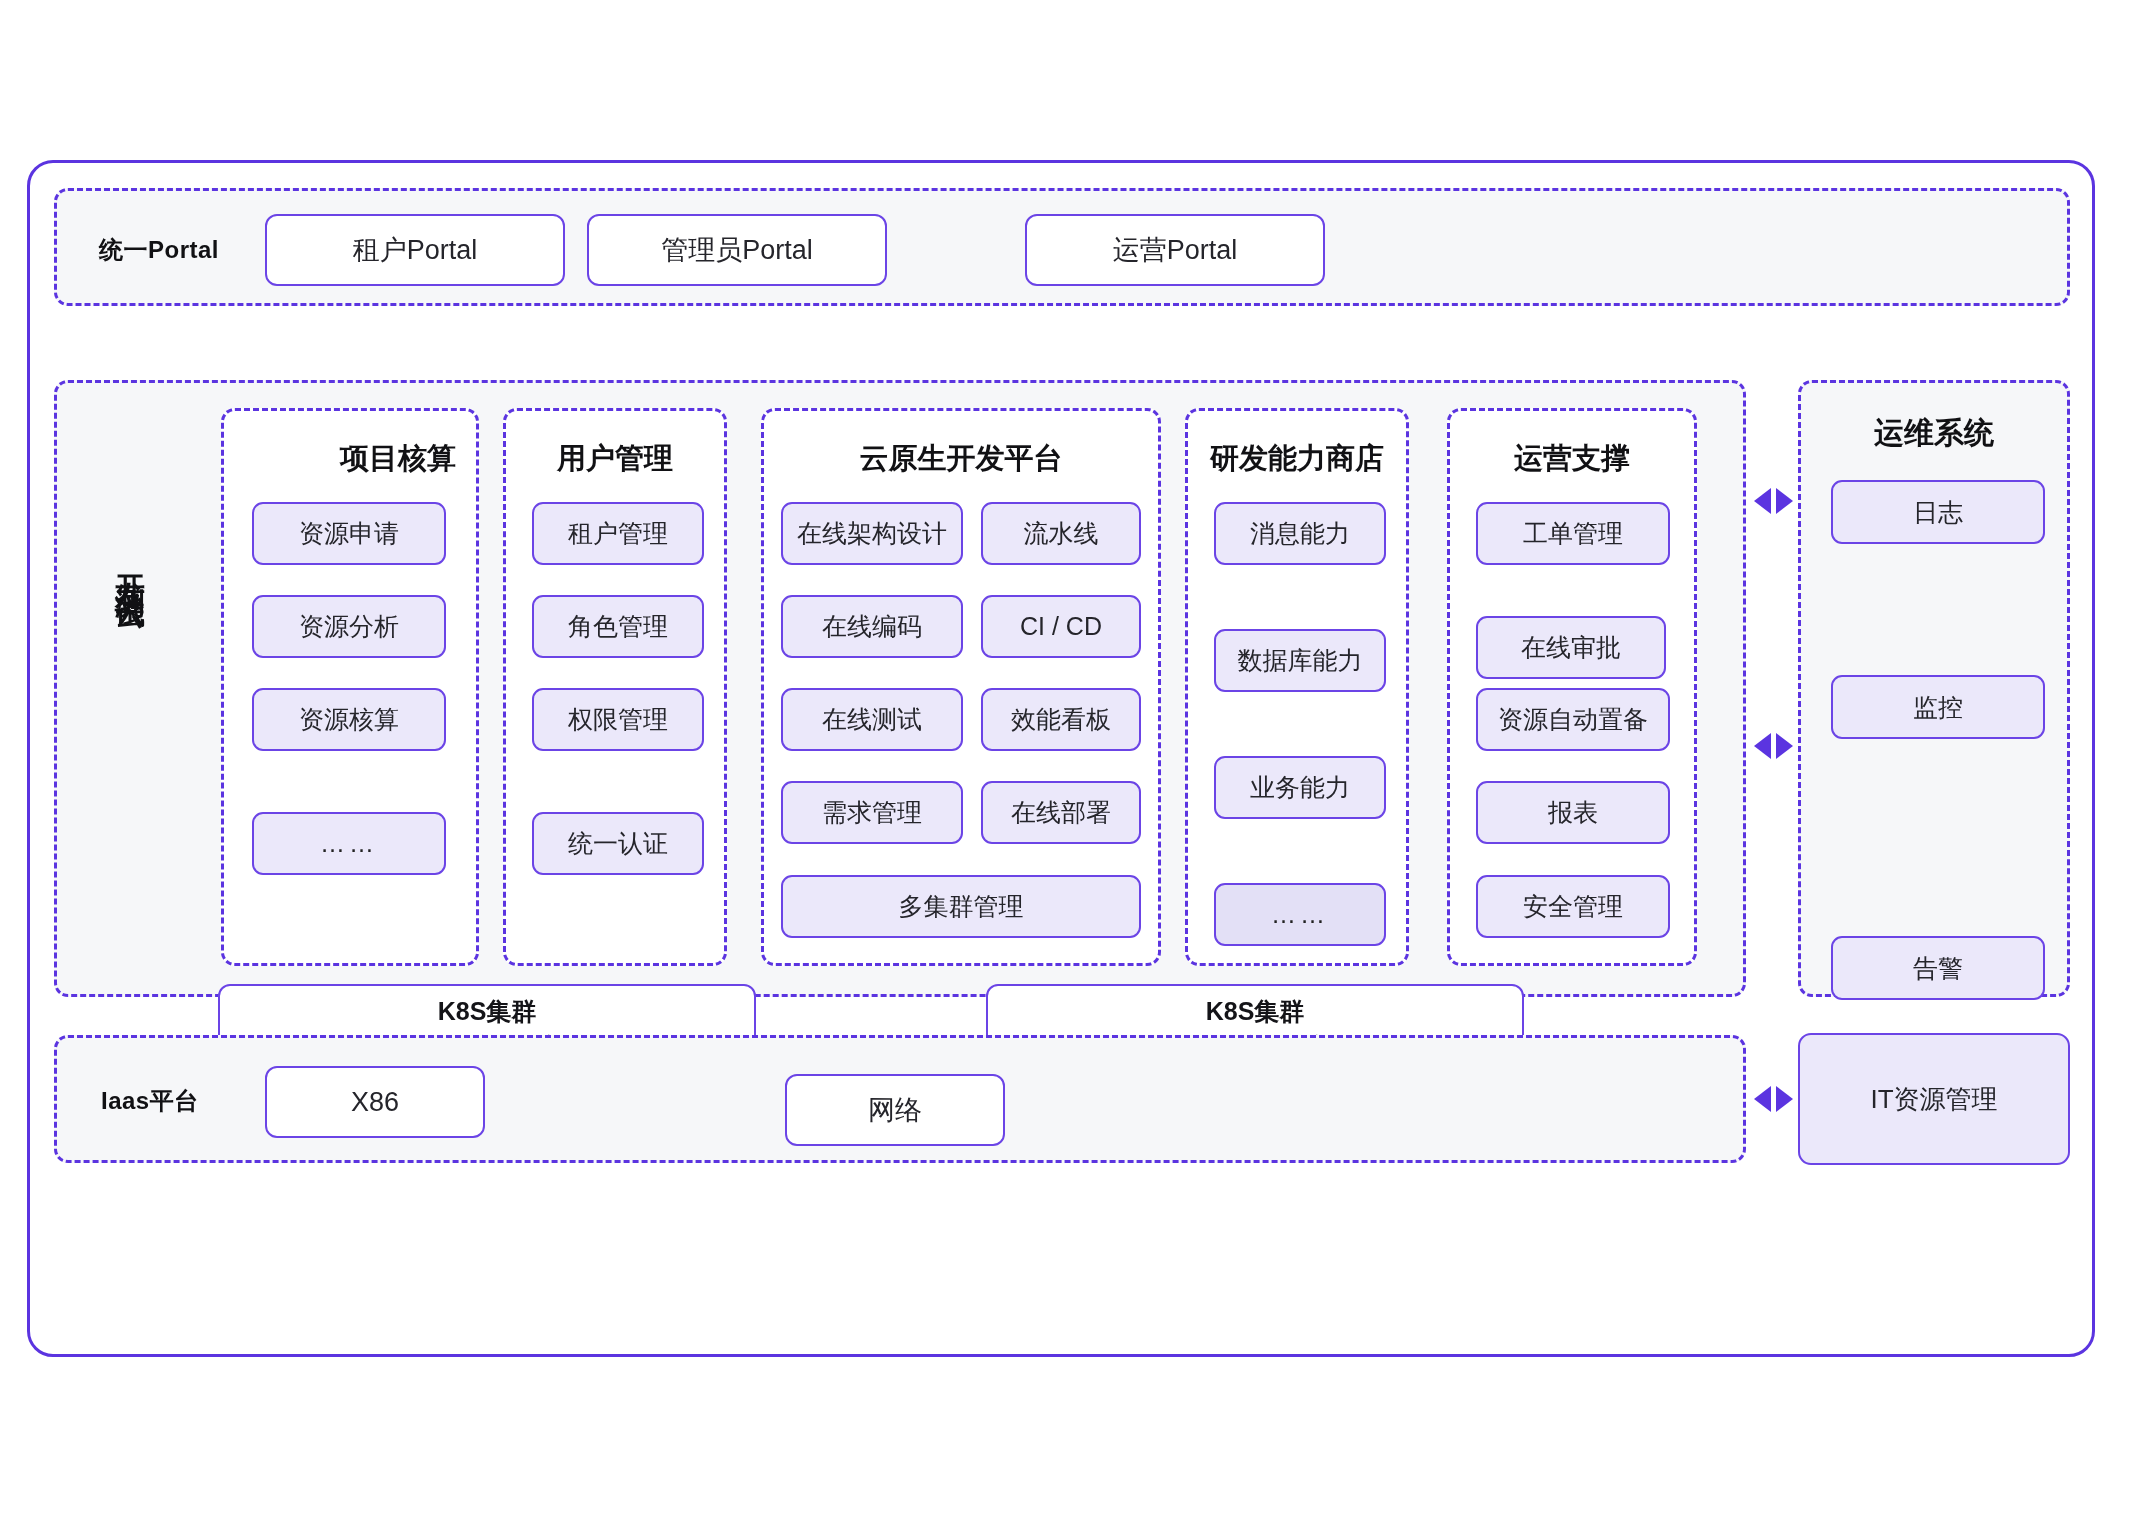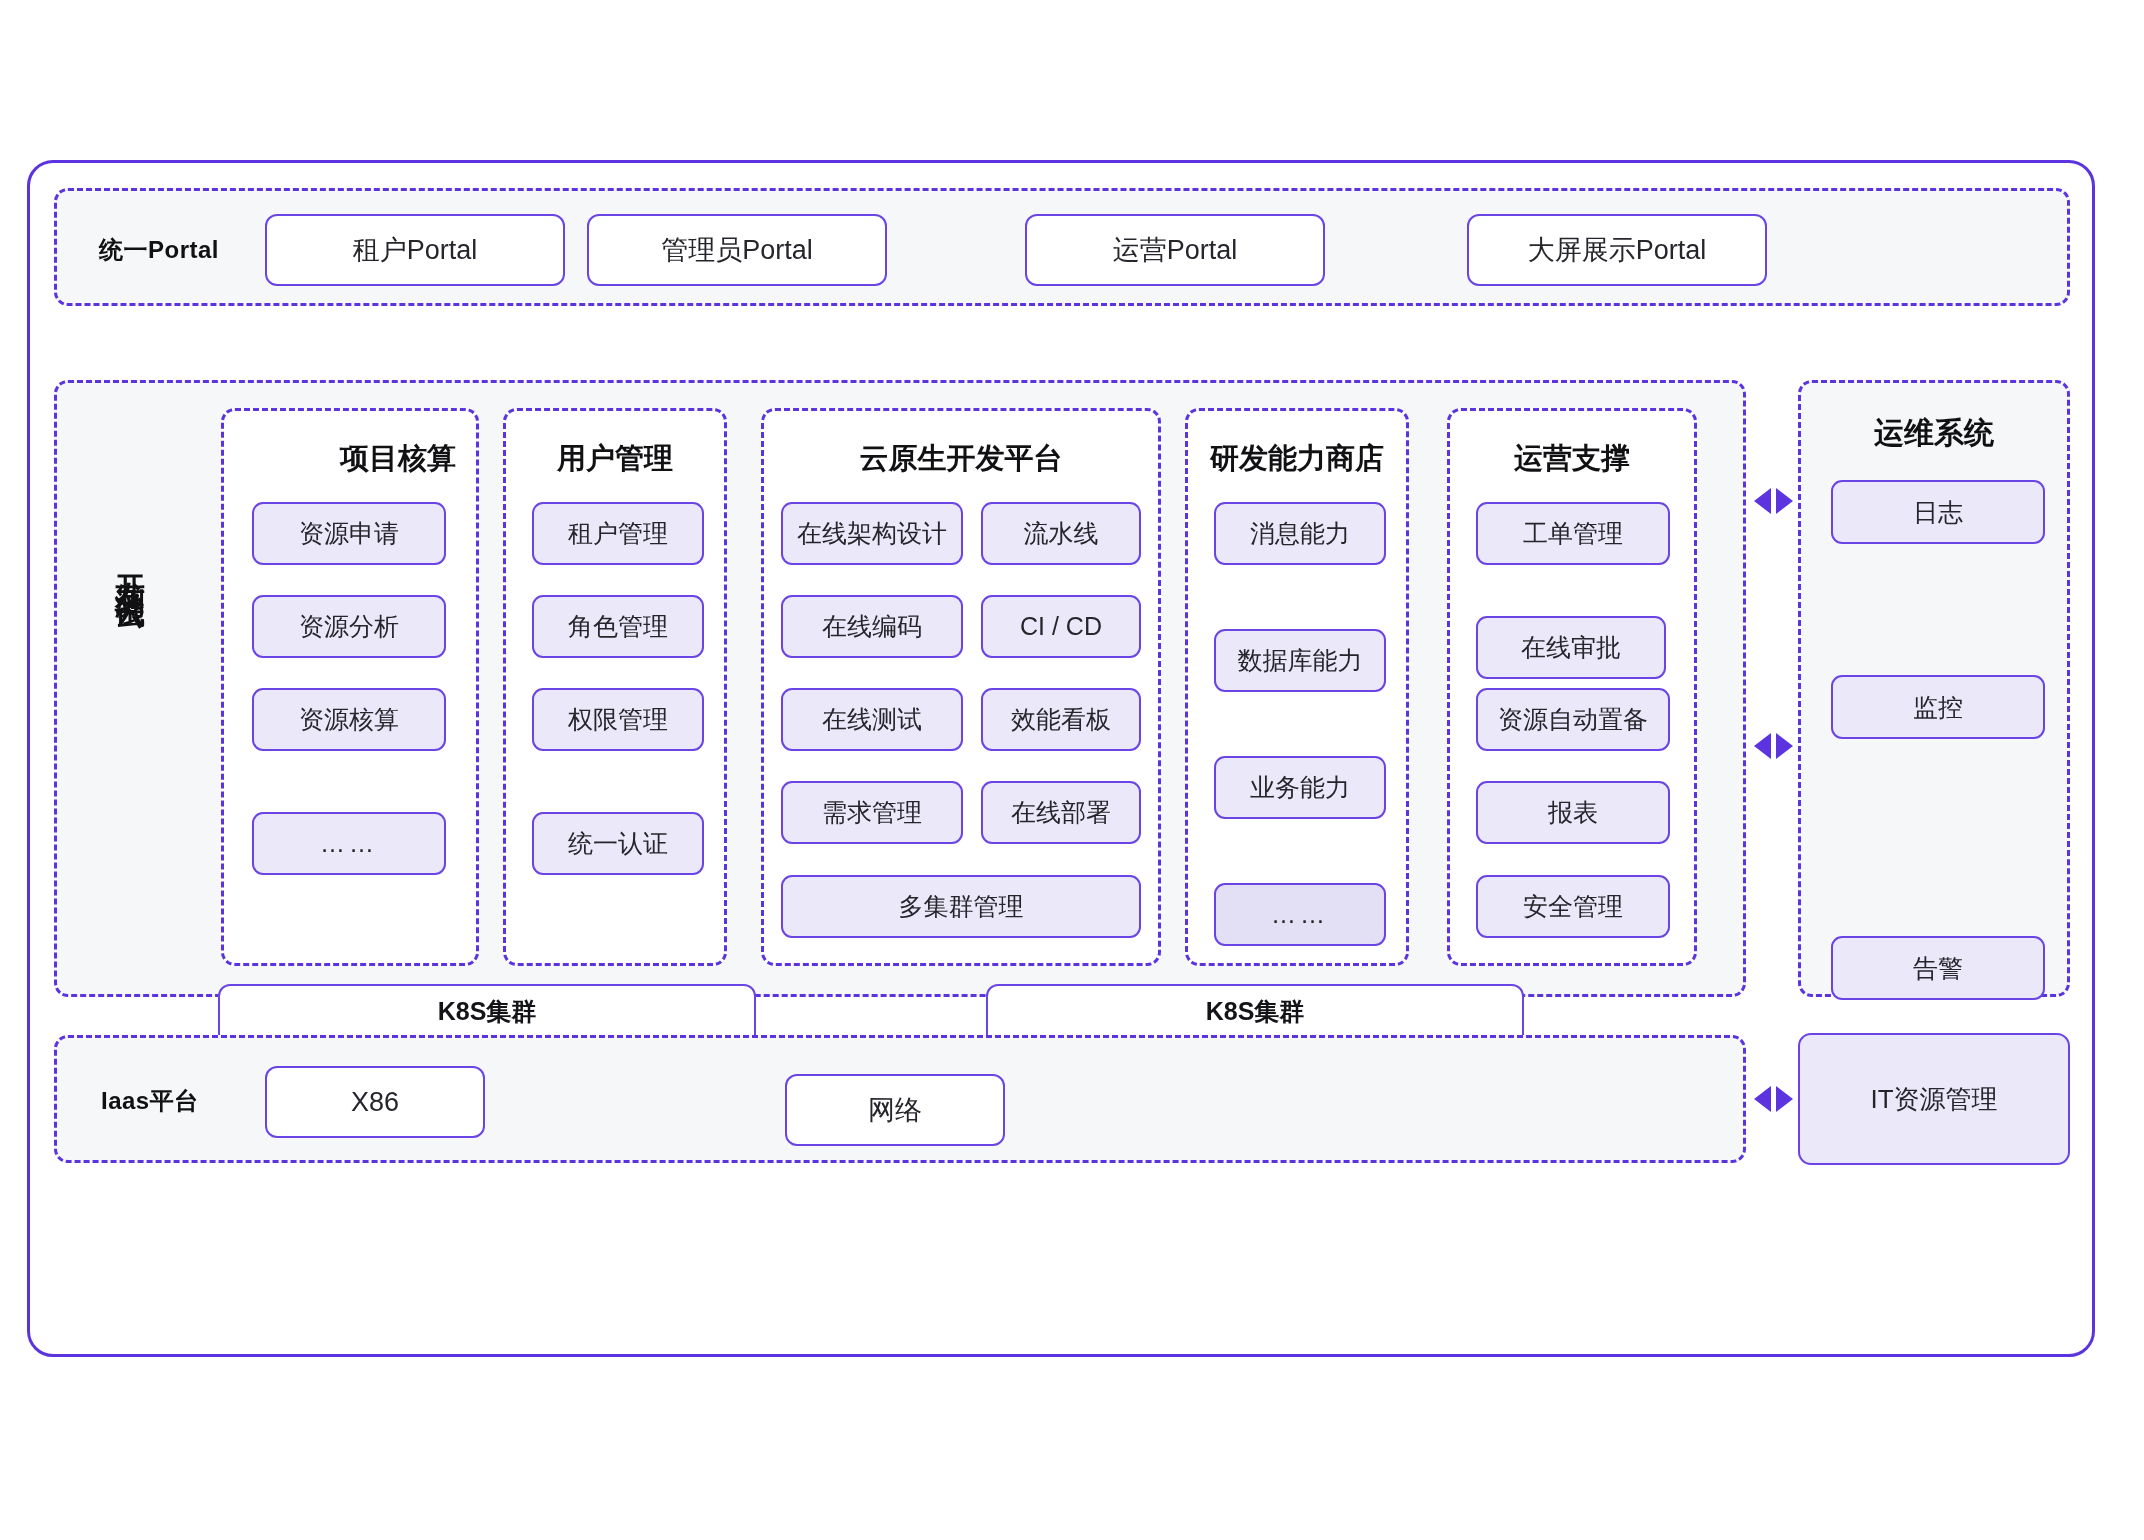--- a/index.html
+++ b/index.html
@@ -134,21 +134,20 @@
 <body>
 
 <div id="diagram-root">
 
   <div class="dashed-panel" style="left:24px; top:25px; width:2016px; height:118px;">
     <div class="row-label" style="left:42px; top:43px;">统一Portal</div>
 
     <div class="pill-white" style="left:208px; top:23px; width:300px; height:72px;">租户Portal</div>
     <div class="pill-white" style="left:530px; top:23px; width:300px; height:72px;">管理员Portal</div>
     <div class="pill-white" style="left:968px; top:23px; width:300px; height:72px;">运营Portal</div>
-    <div class="pill-white" style="left:1410px; top:23px; width:300px; height:72px;">大屏展示Portal</div>
   </div>
 
   <div class="dashed-panel" style="left:24px; top:217px; width:1692px; height:617px;">
 
     <div class="v-label" style="left:58px; top:168px; height:230px;">开发测试云</div>
 
     <div class="white-panel" style="left:164px; top:25px; width:258px; height:558px;">
       <div class="col-title" style="top:28px;padding-left:48px;">项目核算</div>
       <div class="chip" style="left:28px; top:91px; width:194px; height:63px;">资源申请</div>
       <div class="chip" style="left:28px; top:184px; width:194px; height:63px;">资源分析</div>

